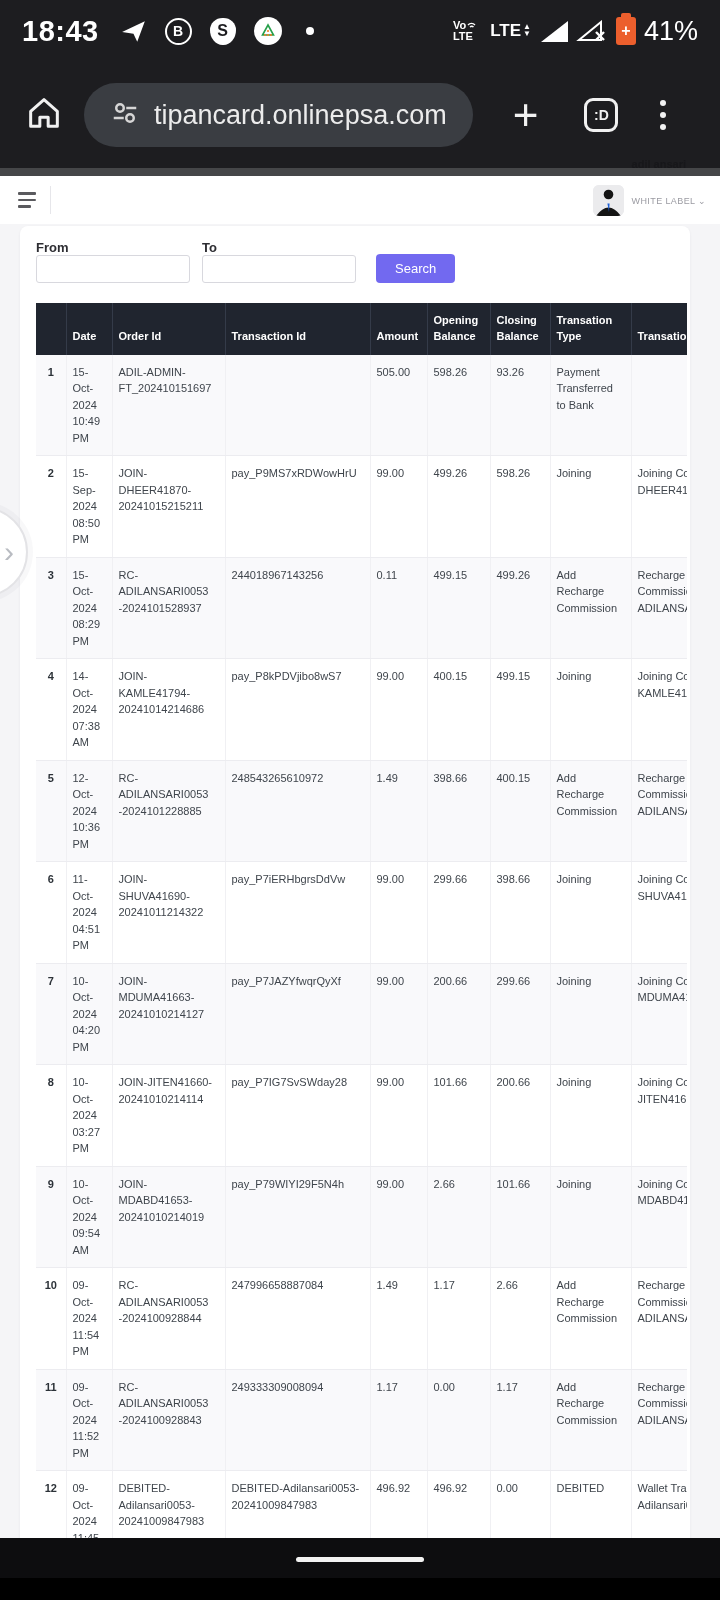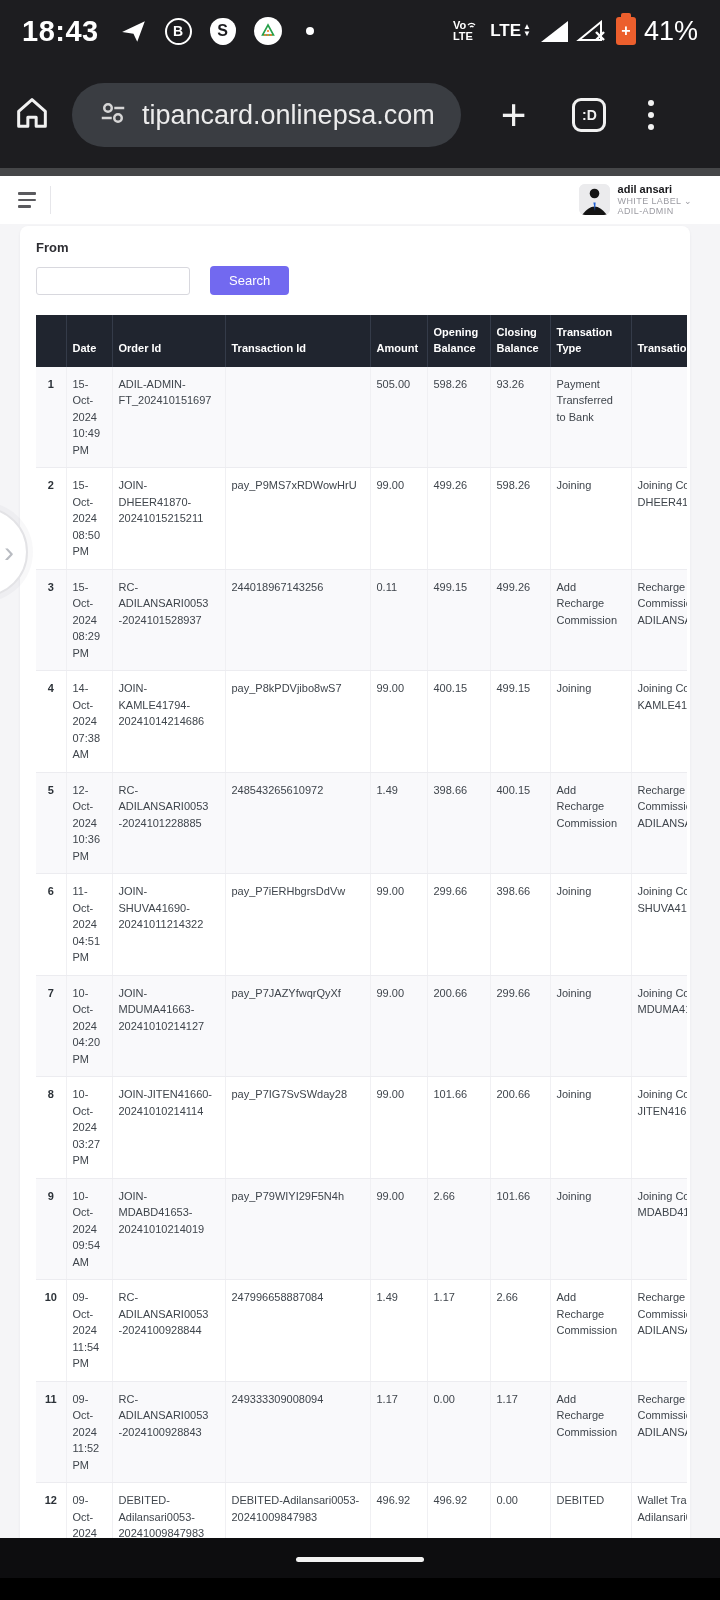--- a/index.html
+++ b/index.html
@@ -40,62 +40,62 @@
   .lte-arrows { display:flex; flex-direction:column; font-size:8px; line-height:0.85; margin-left:2px; }
   .sig-full { width:0; height:0; border-left:27px solid transparent; border-bottom:21px solid #fff; margin-right:8px; }
   .sig-x { margin-right:10px; display:flex; }
   .battery { position:relative; width:20px; height:28px; background:#ec5f2d; border-radius:3px; margin-right:8px; display:flex; align-items:center; justify-content:center; }
   .battery::before { content:""; position:absolute; top:-4px; left:5px; width:10px; height:4px; background:#ec5f2d; border-radius:2px 2px 0 0; }
   .battery span { color:#fff; font-size:16px; font-weight:700; line-height:1; }
   .sb-batt-pct { font-size:27px; font-weight:400; }
 
   
   .browser-bar {
-    height:106px; background:#1d1d20; display:flex; align-items:center; padding:0 12px;
+    height:106px; background:#1d1d20; display:flex; align-items:center; padding:0 24px;
   }
   .url-pill {
     display:flex; align-items:center; background:#3a3d42; border-radius:34px;
     height:64px; padding:0 26px; margin-left:20px; flex:0 0 374px;
   }
   .url-text { color:#ececec; font-size:27px; margin-left:14px; white-space:nowrap; overflow:hidden; }
   .plus-btn { color:#f1f1f1; font-size:44px; font-weight:300; margin-left:40px; line-height:0.8; }
   .tab-box {
     width:34px; height:34px; border:3px solid #f1f1f1; border-radius:9px; margin-left:46px;
     display:flex; align-items:center; justify-content:center;
     color:#f1f1f1; font-size:14px; font-weight:700;
   }
   .menu-dots { margin-left:42px; display:flex; flex-direction:column; gap:6px; }
   .menu-dots i { width:6px; height:6px; background:#f1f1f1; border-radius:50%; }
 
   .top-strip { height:8px; background:#454648; }
 
   
   .site-header {
-    height:48px; background:#fff; display:flex; align-items:center; padding:0 28px 0 18px;
+    height:48px; background:#fff; display:flex; align-items:center; padding:0 14px 0 18px;
   }
   .hamburger { display:flex; flex-direction:column; gap:4px; width:20px; }
   .hamburger i { height:2.5px; background:#5a5a5e; border-radius:1px; }
   .hamburger i:nth-child(1){ width:18px; } .hamburger i:nth-child(2){ width:18px; } .hamburger i:nth-child(3){ width:13px; }
   .hdr-divider { width:1px; height:28px; background:#e6e6ea; margin-left:12px; }
   .hdr-right { margin-left:auto; display:flex; align-items:center; gap:8px; }
   .avatar { width:31px; height:31px; background:#ebebed; border-radius:6px; overflow:hidden; flex:0 0 auto; }
   .user-text { line-height:1.15; }
   .user-name { font-size:11px; font-weight:700; color:#17171a; }
-  .user-sub { font-size:9px; color:#9b9ba2; letter-spacing:0.4px; }
+  .user-sub { font-size:9px; color:#9b9ba2; letter-spacing:0.4px;margin-top:25px; }
 
   
   .content { position:relative; height:100%; }
   .card {
     position:absolute; left:20px; top:2px; width:670px; height:1380px;
     background:#fff; border-radius:8px; box-shadow:0 1px 3px rgba(40,40,60,0.06);
     padding:14px 3px 0 16px;
   }
   .filters { display:flex; align-items:flex-end; }
   .field { display:flex; flex-direction:column; margin-right:12px; }
-  .field label { font-size:13px; font-weight:700; color:#2d2d32; margin-bottom:12px; }
+  .field label { font-size:13px; font-weight:700; color:#2d2d32; margin-bottom:0; }
   .field input {
     width:154px; height:28px; border:1px solid #d8d8de; border-radius:3px;
     background:#fff; font-size:12px; padding:0 8px; outline:none;
     font-family:"Liberation Sans", sans-serif;
   }
   .search-btn {
     height:29px; padding:0 19px; background:#7269f0; color:#fff; border:none;
     border-radius:4px; font-size:13px; margin-left:8px; margin-bottom:0;
     font-family:"Liberation Sans", sans-serif;
   }
@@ -252,20 +252,24 @@
     </div>
   </div>
 
   <div class="content">
     <div class="card">
       <div class="filters">
         <div class="field">
           <label>From</label>
           <input type="text" value="" style="">
         </div>
+        <div class="field">
+          <label>To</label>
+          <input type="text" value="" style="">
+        </div>
         <button class="search-btn">Search</button>
       </div>
 
       <div class="table-wrap">
         <table>
           <colgroup>
               <col class="c0">
               <col class="c1">
               <col class="c2">
               <col class="c3">
@@ -295,21 +299,21 @@
                 <td class="cell-order-id">ADIL-ADMIN-FT_202410151697</td>
                 <td class="cell-transaction-id"></td>
                 <td class="cell-amount">505.00</td>
                 <td class="cell-opening-balance">598.26</td>
                 <td class="cell-closing-balance">93.26</td>
                 <td class="cell-type">Payment Transferred to Bank</td>
                 <td class="cell-details"></td>
               </tr>
               <tr>
                 <td class="cell-n">2</td>
-                <td class="cell-date">15-Oct-2024 08:50 PM</td>
+                <td class="cell-date">15-Sep-2024 08:50 PM</td>
                 <td class="cell-order-id">JOIN-DHEER41870-20241015215211</td>
                 <td class="cell-transaction-id">pay_P9MS7xRDWowHrU</td>
                 <td class="cell-amount">99.00</td>
                 <td class="cell-opening-balance">499.26</td>
                 <td class="cell-closing-balance">598.26</td>
                 <td class="cell-type">Joining</td>
                 <td class="cell-details">Joining Commission DHEER41870</td>
               </tr>
               <tr>
                 <td class="cell-n">3</td>

